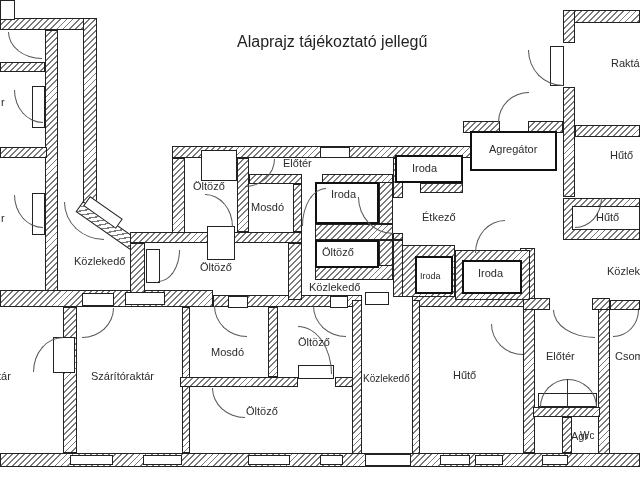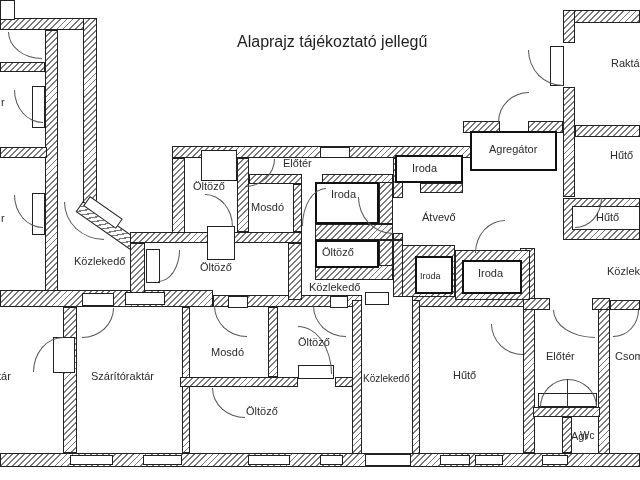--- a/index.html
+++ b/index.html
@@ -149,21 +149,21 @@
   <div class="lbl" style="left:74px;top:255px;">Közlekedő</div>
   <div class="lbl" style="left:193px;top:180px;">Öltöző</div>
   <div class="lbl" style="left:283px;top:157px;">Előtér</div>
   <div class="lbl" style="left:251px;top:201px;">Mosdó</div>
   <div class="lbl" style="left:331px;top:188px;">Iroda</div>
   <div class="lbl" style="left:322px;top:246px;">Öltöző</div>
   <div class="lbl" style="left:309px;top:281px;">Közlekedő</div>
   <div class="lbl" style="left:200px;top:261px;">Öltöző</div>
   <div class="lbl" style="left:412px;top:162px;">Iroda</div>
   <div class="lbl" style="left:489px;top:143px;">Agregátor</div>
-  <div class="lbl" style="left:422px;top:211px;">Átvevő</div>
+  <div class="lbl" style="left:422px;top:211px;">Étkező</div>
   <div class="lbl sm" style="left:420px;top:271px;">Iroda</div>
   <div class="lbl" style="left:478px;top:267px;">Iroda</div>
   <div class="lbl" style="left:611px;top:57px;">Raktár</div>
   <div class="lbl" style="left:610px;top:149px;">Hűtő</div>
   <div class="lbl" style="left:596px;top:211px;">Hűtő</div>
   <div class="lbl" style="left:607px;top:265px;">Közlekedő</div>
   <div class="lbl" style="left:-2px;top:370px;">tár</div>
   <div class="lbl" style="left:91px;top:370px;">Szárítóraktár</div>
   <div class="lbl" style="left:211px;top:346px;">Mosdó</div>
   <div class="lbl" style="left:298px;top:336px;">Öltöző</div>

